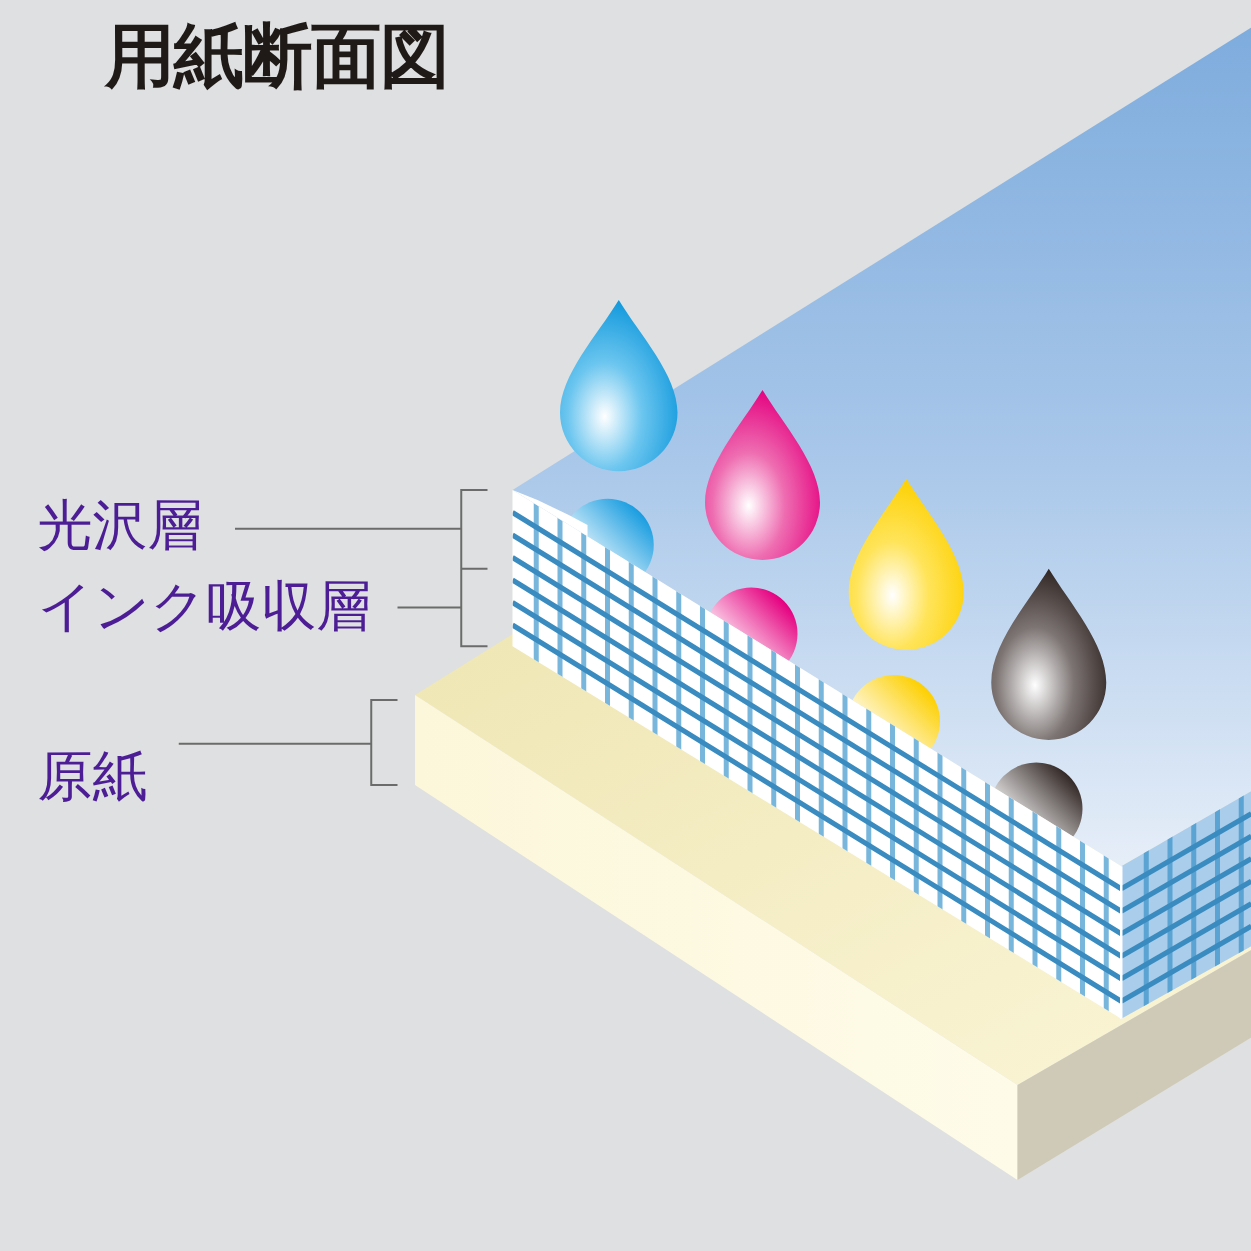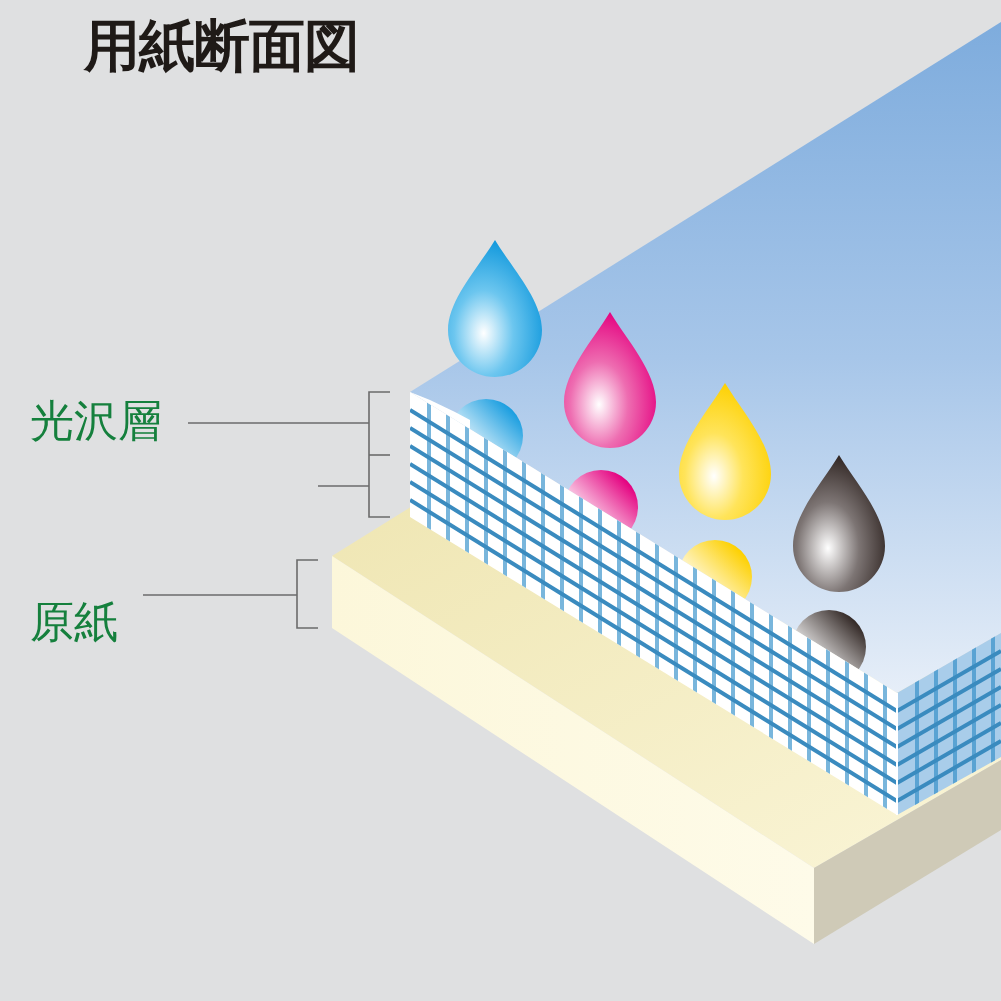--- a/index.html
+++ b/index.html
@@ -9,21 +9,21 @@
     position: relative;
     font-family: "DejaVu Sans", "Liberation Sans", sans-serif;
   }
   .stage { position: absolute; left: 0; top: 0; width: 1001px; height: 1001px; }
   .title {
     position: absolute; left: 84px; top: 18px;
     font-size: 56px; font-weight: bold; color: #1f1a17;
     letter-spacing: -1px; line-height: 1;
   }
   .label {
-    position: absolute; color: #15803d;
+    position: absolute; color: #4c1d95;
     font-size: 44px; line-height: 1; white-space: nowrap;
   }
   .label-gloss { left: 30px; top: 399px; }
   .label-ink { left: 30px; top: 464px; }
   .label-base { left: 30px; top: 600px; }
   svg { position: absolute; left: 0; top: 0; }
 </style>
 </head>
 <body>
 
@@ -192,14 +192,15 @@
       <line x1="318" y1="486" x2="369" y2="486"></line>
       <g>
         <polyline points="318,560 297,560 297,628 318,628"></polyline>
       </g>
       <line x1="143" y1="595" x2="297" y2="595"></line>
     </g>
   </svg>
 
   <div class="title">用紙断面図</div>
   <div class="label label-gloss">光沢層</div>
+  <div class="label label-ink">インク吸収層</div>
   <div class="label label-base">原紙</div>
 </div>
 
 </body></html>

